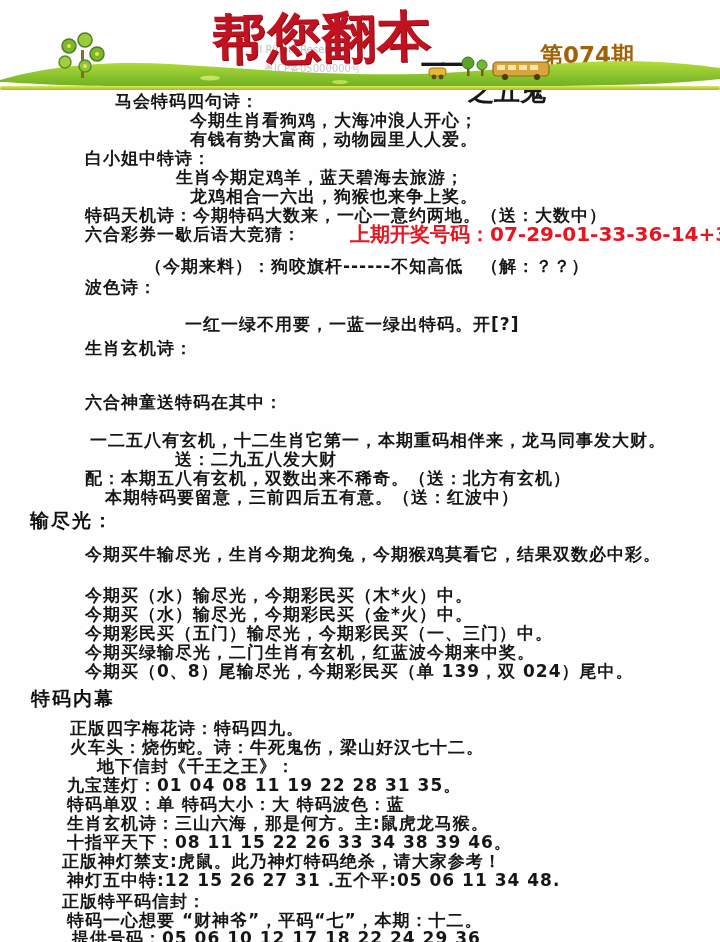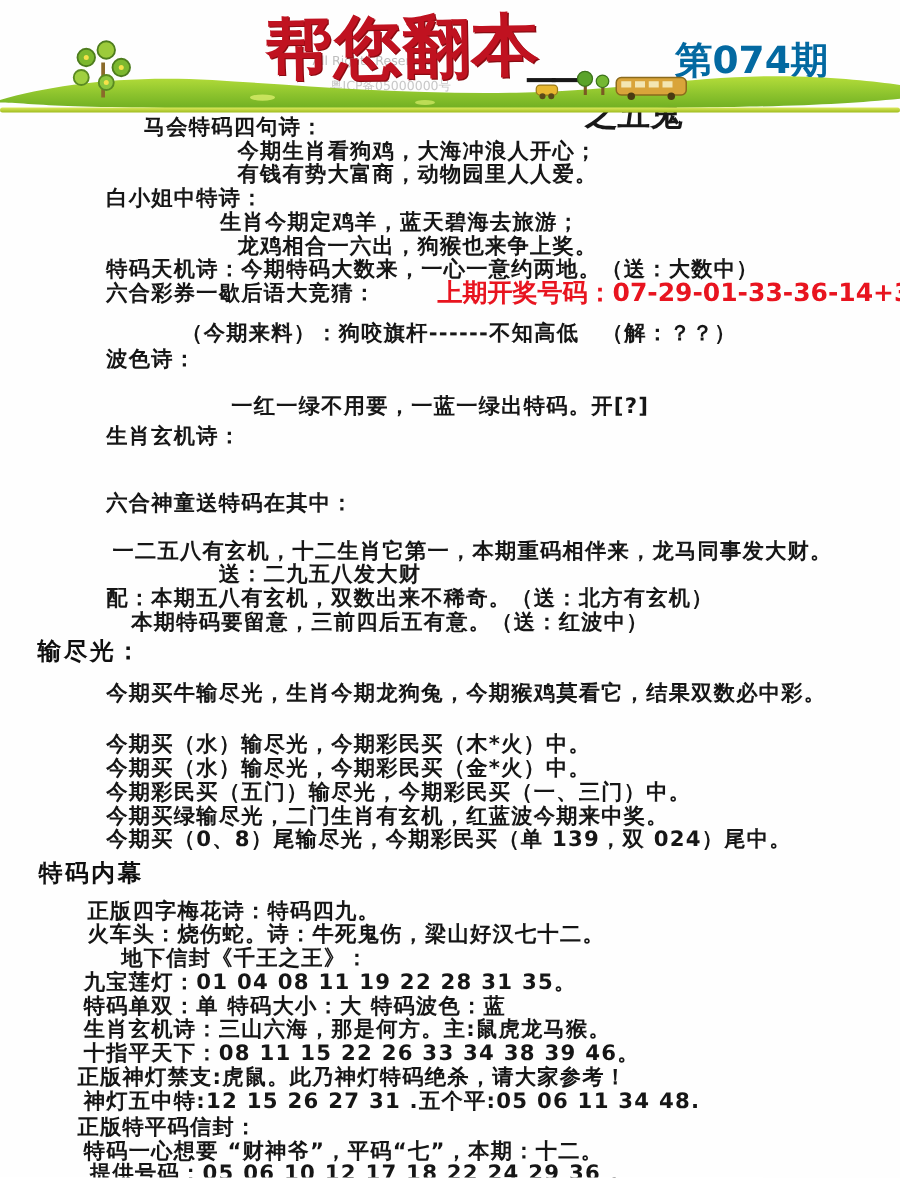--- a/index.html
+++ b/index.html
@@ -24,22 +24,22 @@
   .brand-dash {
     position:absolute; left:420px; top:48px;
     font-size:26px; font-weight:bold; color:#181818;
     letter-spacing:-6px; white-space:nowrap;
   }
   .brand-series {
     position:absolute; left:468px; top:42px;
     font-size:26px; font-weight:bold; color:#181818; white-space:nowrap;margin-top:32px;
   }
   .brand-issue {
-    position:absolute; left:540px; top:28px;
-    font-size:30px; font-weight:bold; color:#0369a1; white-space:nowrap;
+    position:absolute; left:540px; top:40px;
+    font-size:23px; font-weight:bold; color:#a16207; white-space:nowrap;
   }
   .wm { position:absolute; color:#bdbdbd; font-size:10px; white-space:nowrap; }
   .wm-en { left:250px; top:44px; }
   .wm-icp { left:264px; top:46px; color:#c8c8c8;margin-top:16px; }
   .hill-svg { position:absolute; left:0; top:52px; width:720px; height:36px; }
   .hill-underline {
     position:absolute; left:0; top:86px; width:720px; height:4px;
     background:linear-gradient(#dce95c, #9fbc1f); border-radius:2px;
   }
   .deco-svg { position:absolute; }

